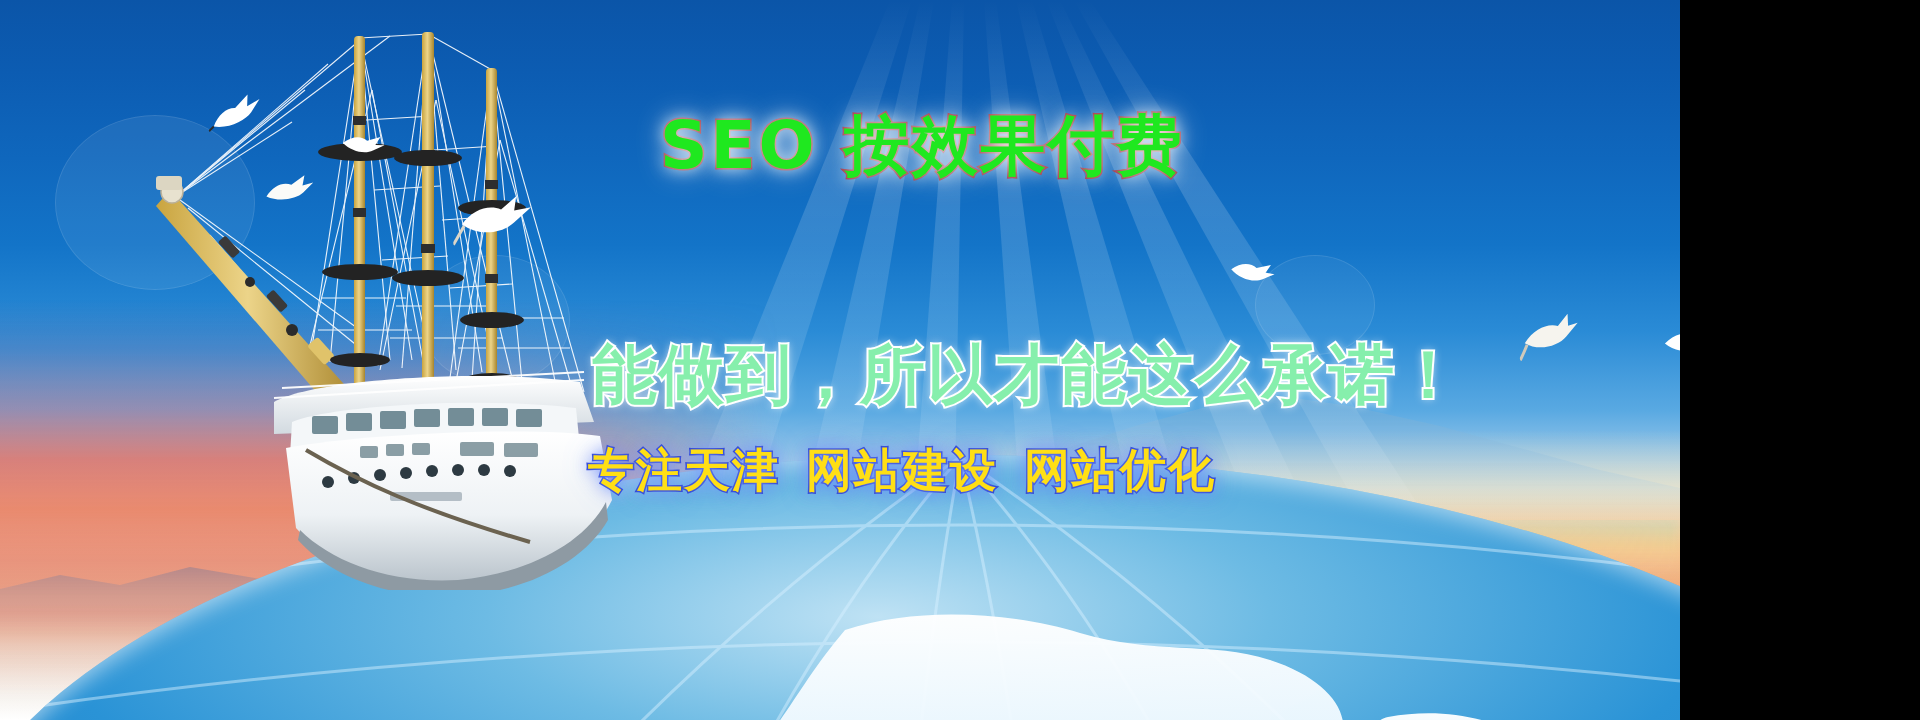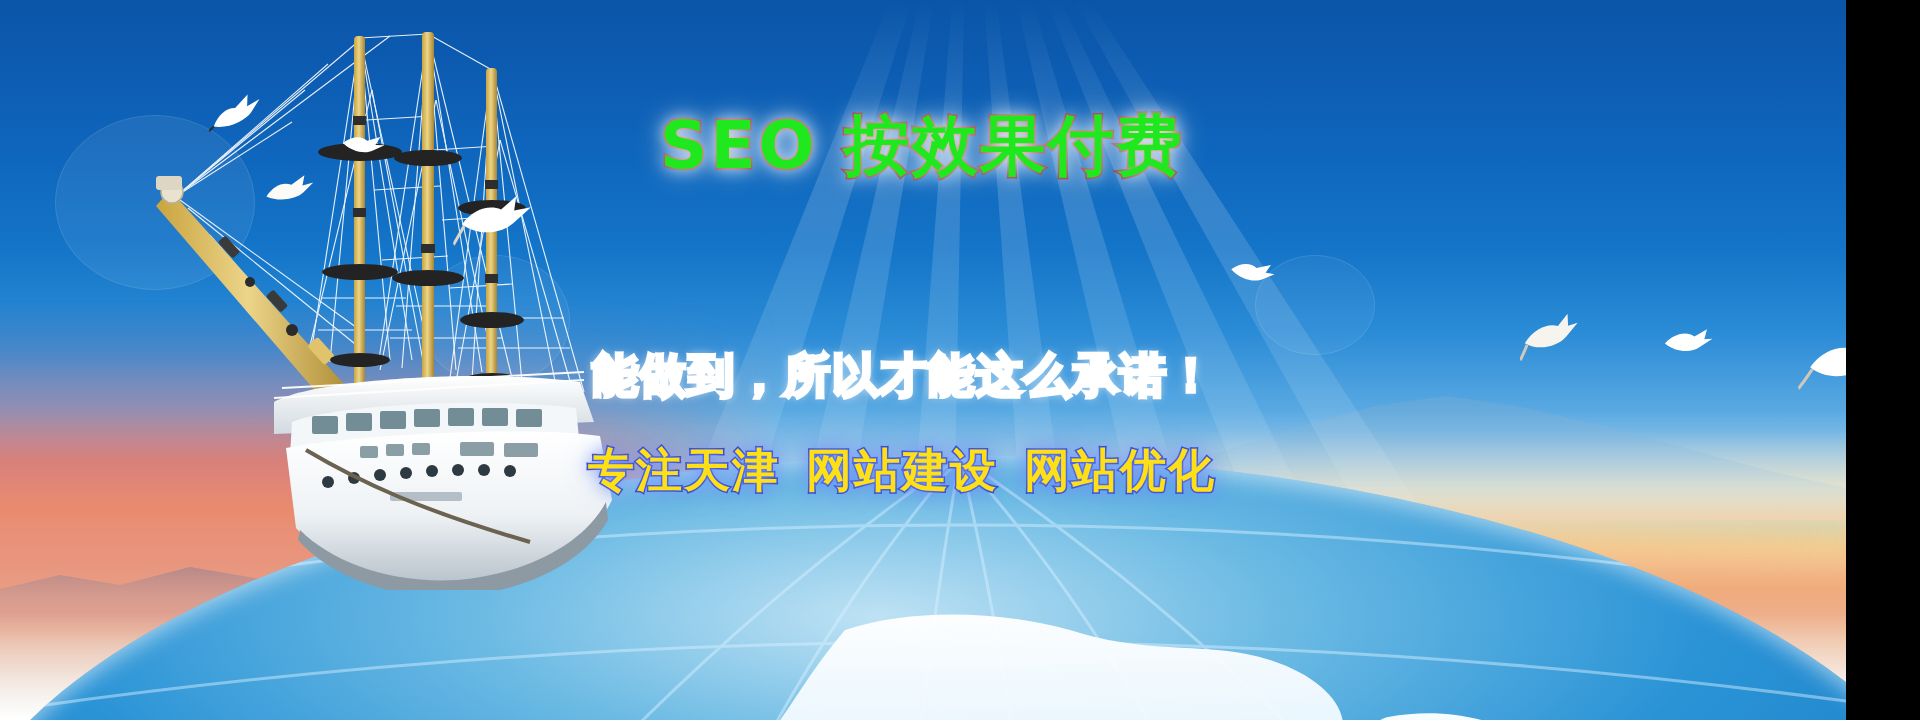--- a/index.html
+++ b/index.html
@@ -1,17 +1,17 @@
 <!DOCTYPE html>
 <html><head>
 <meta charset="utf-8">
 <style>
   html,body{margin:0;padding:0;background:#000;}
   #banner{
-    position:relative;width:1846px;height:720px;overflow:hidden;
+    position:relative;width:1680px;height:720px;overflow:hidden;
     font-family:"DejaVu Sans","Liberation Sans",sans-serif;
     background:#0a5fb4;
   }
   .layer{position:absolute;inset:0;}
 
   
   #sky{
     background:linear-gradient(to bottom,
       #0b55a8 0%, #0c5cb2 10%, #0f67bd 22%, #1374c8 34%,
       #2a8bd6 46%, #59a9e2 57%, #9cc9ea 64%, #cfdfe7 69%,
@@ -102,21 +102,21 @@
     text-shadow:0 0 16px rgba(255,255,255,.85),0 0 30px rgba(255,255,255,.6);
   }
   #line1 .en{letter-spacing:3px;}
   #line2{
     left:180px;top:133px;font-size:46px;line-height:56px;
     text-shadow:0 0 12px rgba(255,255,255,.75),0 0 22px rgba(190,225,255,.55);
   }
   #line2 .r{color:#ee1b16;-webkit-text-stroke:1px #b01010;}
   #line2 .w{color:#ffffff;}
   #line3{
-    left:32px;top:237px;font-size:46px;line-height:60px;color:#ffffff;
+    left:32px;top:237px;font-size:65px;line-height:60px;color:#86efac;
     -webkit-text-stroke:4px #ffffff;paint-order:stroke fill;
     text-shadow:0 0 10px rgba(255,255,255,.9);
   }
   #line4{
     left:28px;top:334px;font-size:46px;line-height:56px;color:#ffdf15;
     -webkit-text-stroke:3px #2b3fd0;paint-order:stroke fill;
     text-shadow:0 0 14px rgba(120,150,255,.95),0 0 26px rgba(90,120,240,.75);
   }
   .sp{display:inline-block;width:26px;}
 </style>

